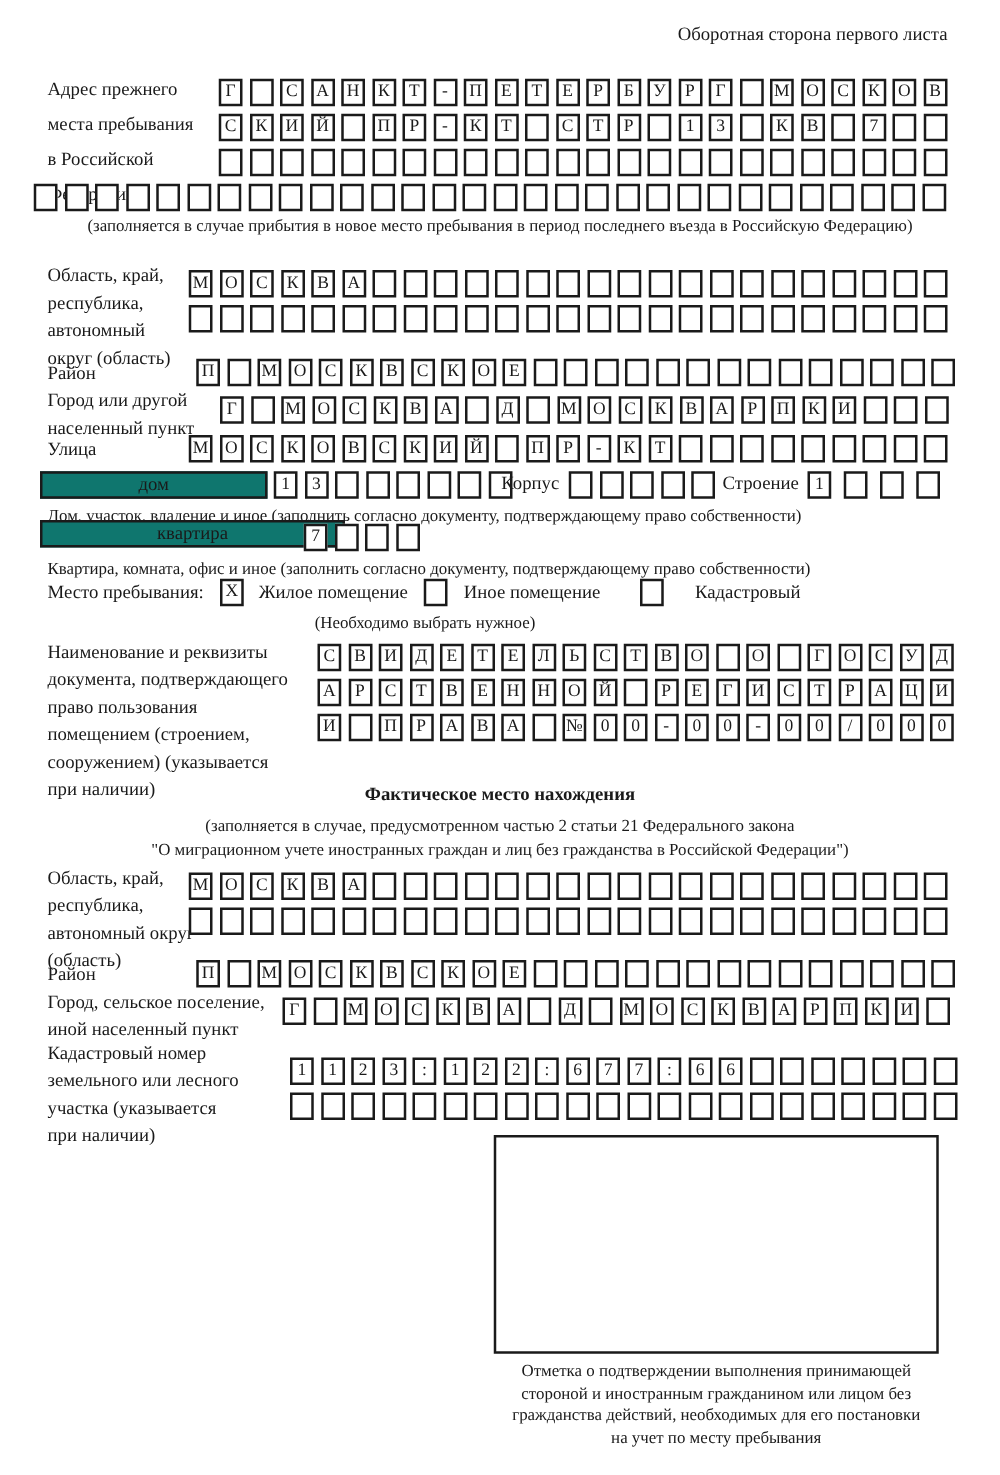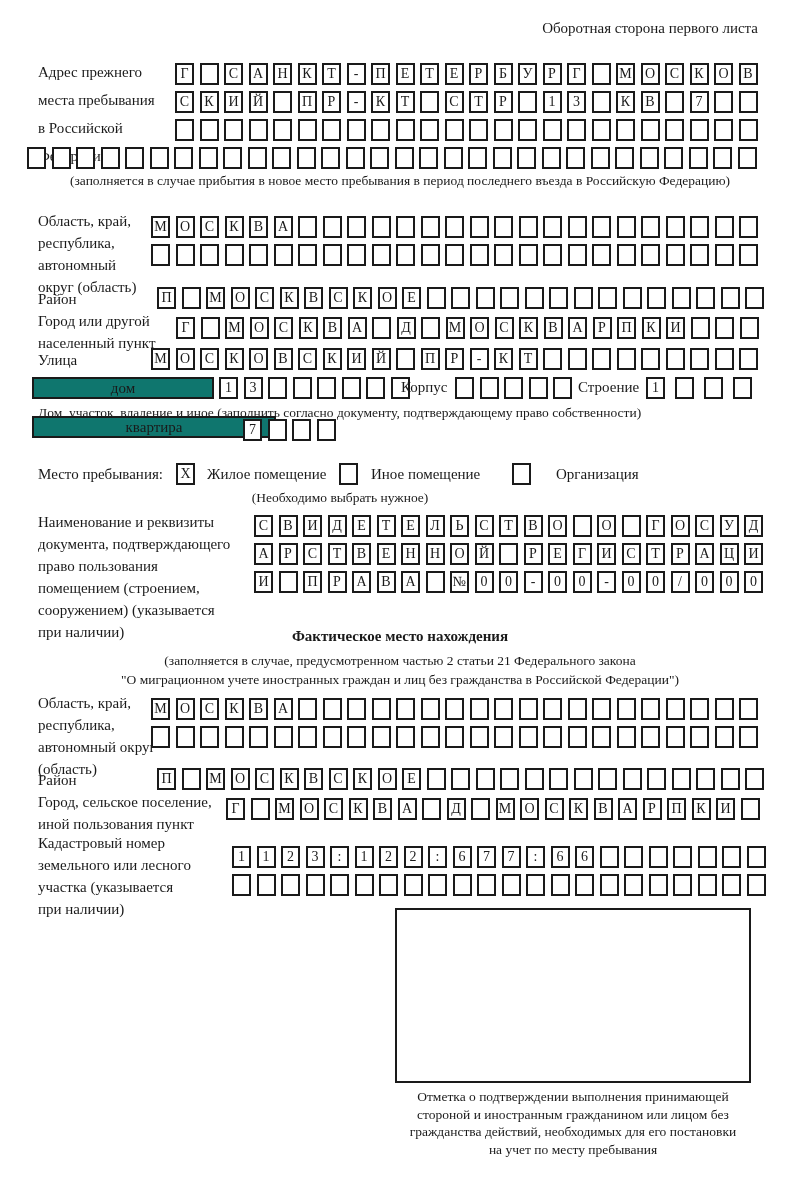--- a/index.html
+++ b/index.html
@@ -321,34 +321,35 @@
     </div>
   <div class="cap" style="left:38px;top:404px;font-size:13.5px;">Дом, участок, владение и иное (заполнить согласно документу, подтверждающему право собственности)</div>
 
   <div class="namedbox" style="left:32px;top:416px;width:244px;height:22px;">квартира</div>
   <div class="row" style="left:243px;top:419px;">
       <span class="cell">7</span>
       <span class="cell"></span>
       <span class="cell"></span>
       <span class="cell"></span>
     </div>
+  <div class="cap" style="left:38px;top:446px;">Квартира, комната, офис и иное (заполнить согласно документу, подтверждающему право собственности)</div>
 
   <div class="abs" style="left:38px;top:466px;font-size:15px;">Место пребывания:</div>
   <div class="row" style="left:176px;top:463px;">
       <span class="cell">X</span>
     </div>
   <div class="abs" style="left:207px;top:466px;font-size:15px;">Жилое помещение</div>
   <div class="row" style="left:339px;top:463px;">
       <span class="cell"></span>
     </div>
   <div class="abs" style="left:371px;top:466px;font-size:15px;">Иное помещение</div>
   <div class="row" style="left:512px;top:463px;">
       <span class="cell"></span>
     </div>
-  <div class="abs" style="left:556px;top:466px;font-size:15px;">Организация</div>
+  <div class="abs" style="left:556px;top:466px;font-size:15px;">Кадастровый</div>
   <div class="cap" style="left:180px;top:489px;width:320px;text-align:center;">(Необходимо выбрать нужное)</div>
 
   <div class="lbl lh22" style="left:38px;top:511px;">Наименование и реквизиты
 документа, подтверждающего
 право пользования
 помещением (строением,
 сооружением) (указывается
 при наличии)</div>
   <div class="row" style="left:254px;top:515px;">
       <span class="cell">С</span>
@@ -506,21 +507,21 @@
       <span class="cell"></span>
       <span class="cell"></span>
       <span class="cell"></span>
       <span class="cell"></span>
       <span class="cell"></span>
       <span class="cell"></span>
       <span class="cell"></span>
     </div>
 
   <div class="lbl lh22" style="left:38px;top:791px;">Город, сельское поселение,
-иной пользования пункт</div>
+иной населенный пункт</div>
   <div class="row" style="left:226px;top:798px;">
       <span class="cell">Г</span>
       <span class="cell"></span>
       <span class="cell">М</span>
       <span class="cell">О</span>
       <span class="cell">С</span>
       <span class="cell">К</span>
       <span class="cell">В</span>
       <span class="cell">А</span>
       <span class="cell"></span>

